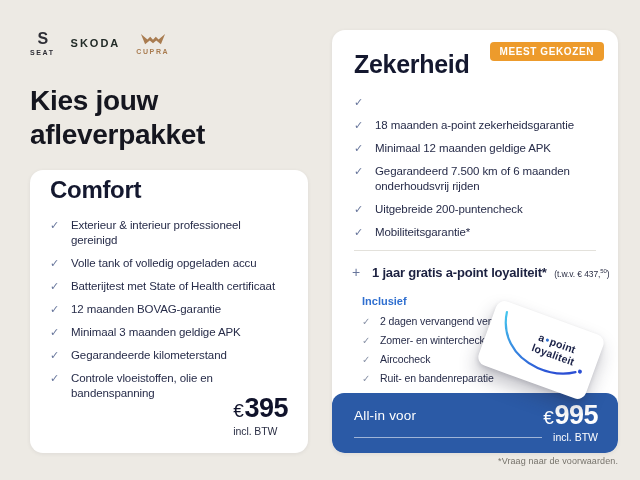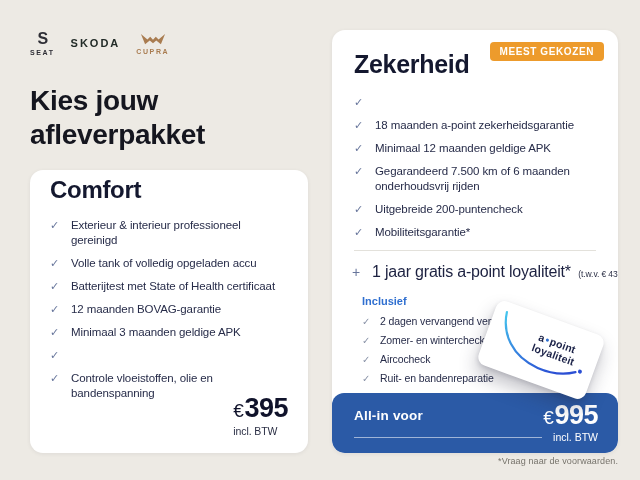--- a/index.html
+++ b/index.html
@@ -60,21 +60,21 @@
   
   .zeker{left:332px;top:30px;width:286px;height:423px;padding:16px 22px 0 22px;overflow:hidden;}
   .zeker h2{font-size:25px;margin:4px 0 16px 0;}
   .badge{position:absolute;top:12px;right:14px;background:var(--badge_orange);
      color:#fff;font-size:10px;font-weight:700;letter-spacing:.6px;
      padding:4px 10px;border-radius:4px;}
   .divider{border:none;border-top:1px solid #E3E1DB;margin:10px 0 12px 0;}
 
   .plus-row{display:flex;align-items:baseline;gap:9px;white-space:nowrap;margin-left:-2px;}
   .plus-row .plus{color:var(--check);font-size:14px;font-weight:400;flex:0 0 11px;}
-  .plus-title{font-size:16px;font-weight:400;letter-spacing:-0.2px;color:#1C2140;}
+  .plus-title{font-size:13px;font-weight:700;letter-spacing:-0.2px;color:#1C2140;}
   .plus-value{font-size:8.5px;color:#2B2F45;margin-left:3px;letter-spacing:-0.1px;}
   .plus-value sup{font-size:6px;}
 
   .inclusief{color:var(--link_blue);font-size:11px;font-weight:700;margin:14px 0 8px 8px;}
   ul.sub{list-style:none;margin-left:8px;}
   ul.sub li{display:flex;gap:8px;margin-bottom:6px;font-size:10.5px;line-height:13px;
       letter-spacing:-0.1px;color:var(--navy);}
   ul.sub li .chk{color:#8A93A8;font-size:10px;flex:0 0 10px;line-height:13px;}
 
   
@@ -82,21 +82,21 @@
      background:#fff;border-radius:9px;transform:rotate(20deg);z-index:3;
      box-shadow:1px 10px 18px rgba(40,40,60,.28), 0 2px 4px rgba(40,40,60,.15);}
   .loyalty-card svg{position:absolute;inset:0;}
   .lc-text{position:absolute;top:16px;left:34px;width:72px;text-align:center;
      font-size:10.5px;font-weight:700;color:#1B2248;line-height:12px;letter-spacing:.2px;}
   .lc-dot{color:#2F6FD0;margin:0 1px;}
 
   
   .allin{position:absolute;left:0;bottom:0;width:100%;height:60px;z-index:2;
      background:var(--accent_blue);border-radius:12px;color:#fff;}
-  .allin-label{position:absolute;left:22px;top:15px;font-size:13.5px;font-weight:700;letter-spacing:.2px;}
+  .allin-label{position:absolute;left:22px;top:15px;font-size:13.5px;font-weight:400;letter-spacing:.2px;}
   .allin-line{position:absolute;left:22px;top:44px;width:188px;height:1px;background:rgba(255,255,255,.55);}
   .allin-price{position:absolute;right:20px;top:9px;font-size:27px;font-weight:700;letter-spacing:-0.5px;line-height:1;}
   .allin-price .cur{font-size:19px;font-weight:400;margin-right:1px;}
   .allin-note{position:absolute;right:20px;top:38px;font-size:10.5px;}
 
   .footnote{position:absolute;right:22px;top:456px;font-size:9px;color:var(--muted);letter-spacing:.1px;text-align:right;}
 </style>
 </head>
 <body>
 
@@ -141,20 +141,21 @@
       <li>
           <span class="chk">✓</span>
           <span class="txt">12 maanden BOVAG-garantie</span>
         </li>
       <li>
           <span class="chk">✓</span>
           <span class="txt">Minimaal 3 maanden geldige APK</span>
         </li>
       <li>
           <span class="chk">✓</span>
+          <span class="txt">Gegarandeerde kilometerstand</span>
         </li>
       <li>
           <span class="chk">✓</span>
           <span class="txt">Controle vloeistoffen, olie en bandenspanning</span>
         </li>
     </ul>
     <div class="price">
       <div class="amount"><span class="cur">€</span><span>395</span></div>
       <div class="note">incl. BTW</div>
     </div>

